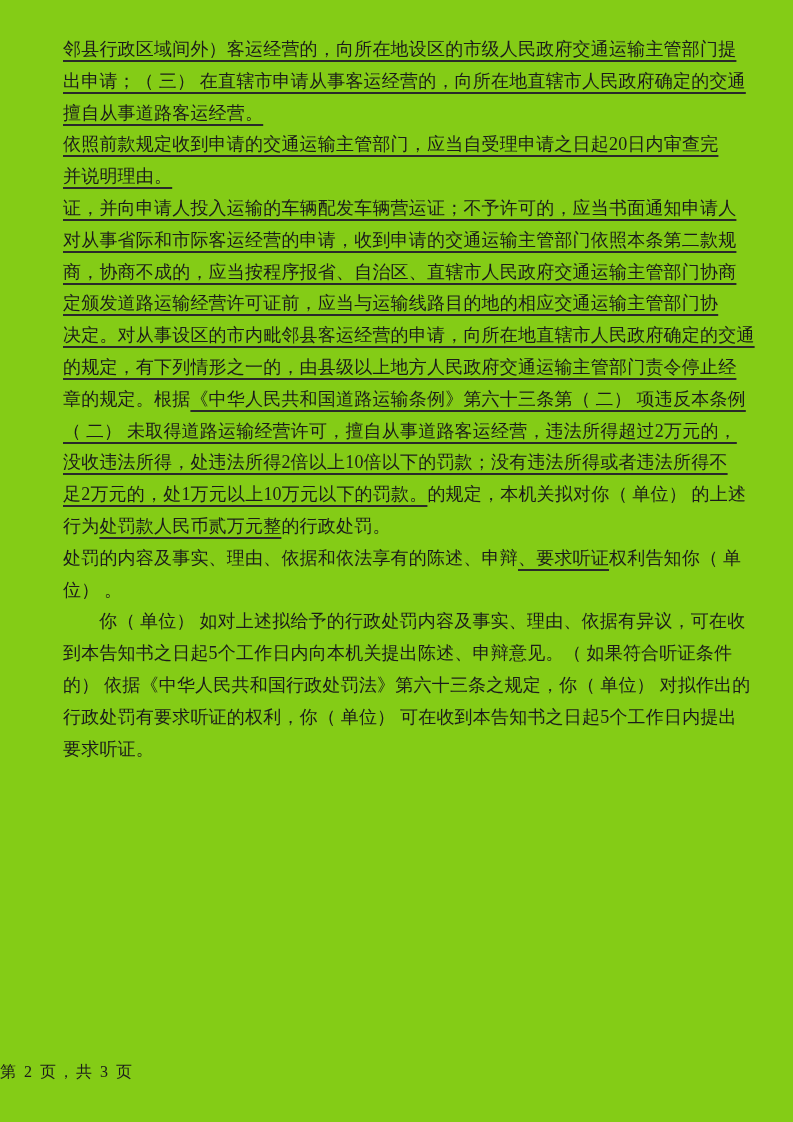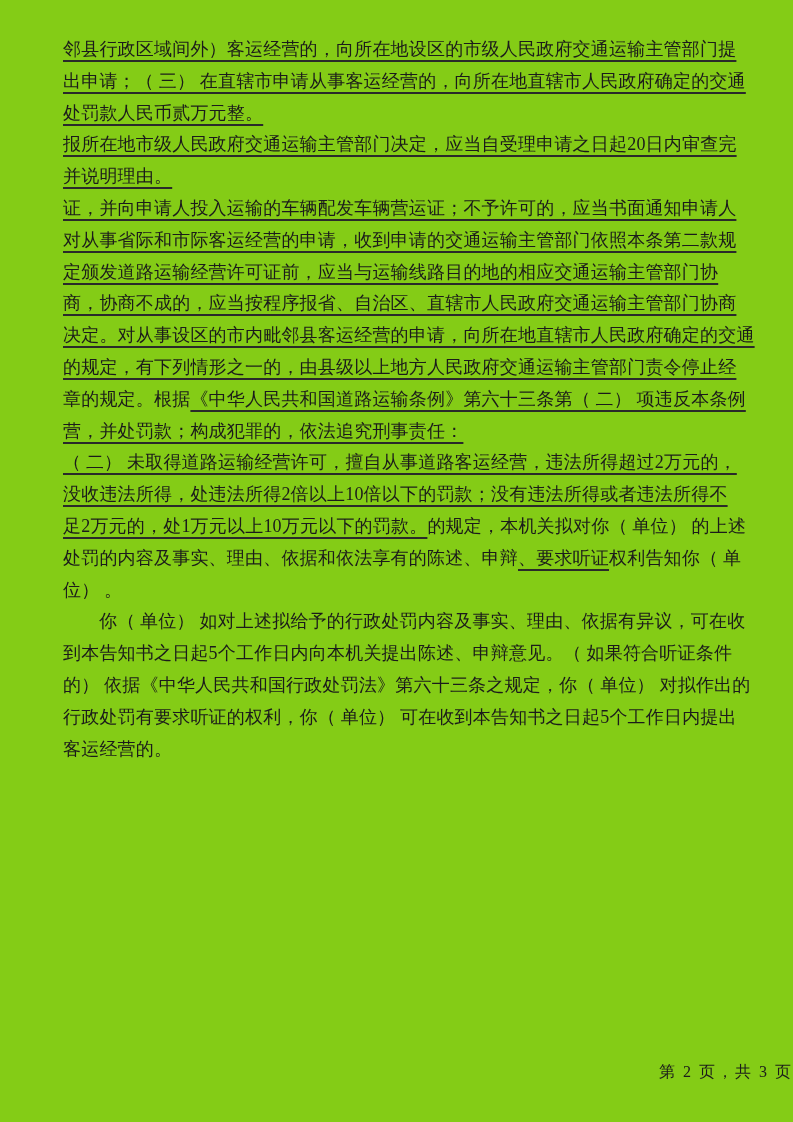--- a/index.html
+++ b/index.html
@@ -37,49 +37,49 @@
     text-decoration: underline;
     text-decoration-thickness: 1.6px;
     text-underline-offset: 5px;
     text-decoration-color: #2a2a2a;
   }
   .footer {
     position: absolute;
     left: 0;
     top: 1062px;
     width: 793px;
-    text-align: right;
+    text-align: left;
     font-size: 16px;
     letter-spacing: 2px;
     color: #1b1b1b;
   }
 </style>
 </head>
 <body>
 
 <div class="page">
   <div class="doc">
       <div class="line"><span class="u">邻县行政区域间外）客运经营的，向所在地设区的市级人民政府交通运输主管部门提</span></div>
       <div class="line"><span class="u">出申请；（ 三） 在直辖市申请从事客运经营的，向所在地直辖市人民政府确定的交通</span></div>
-      <div class="line"><span class="u">处罚款人民币贰万元整。</span></div>
-      <div class="line"><span class="u">报所在地市级人民政府交通运输主管部门决定，应当自受理申请之日起20日内审查完</span></div>
+      <div class="line"><span class="u">擅自从事道路客运经营。</span></div>
+      <div class="line"><span class="u">依照前款规定收到申请的交通运输主管部门，应当自受理申请之日起20日内审查完</span></div>
       <div class="line"><span class="u">并说明理由。</span></div>
       <div class="line"><span class="u">证，并向申请人投入运输的车辆配发车辆营运证；不予许可的，应当书面通知申请人</span></div>
       <div class="line"><span class="u">对从事省际和市际客运经营的申请，收到申请的交通运输主管部门依照本条第二款规</span></div>
+      <div class="line"><span class="u">商，协商不成的，应当按程序报省、自治区、直辖市人民政府交通运输主管部门协商</span></div>
       <div class="line"><span class="u">定颁发道路运输经营许可证前，应当与运输线路目的地的相应交通运输主管部门协</span></div>
-      <div class="line"><span class="u">商，协商不成的，应当按程序报省、自治区、直辖市人民政府交通运输主管部门协商</span></div>
       <div class="line"><span class="u">决定。对从事设区的市内毗邻县客运经营的申请，向所在地直辖市人民政府确定的交通</span></div>
       <div class="line"><span class="u">的规定，有下列情形之一的，由县级以上地方人民政府交通运输主管部门责令停止经</span></div>
       <div class="line"><span>章的规定。根据</span><span class="u">《中华人民共和国道路运输条例》第六十三条第（ 二） 项违反本条例</span></div>
-      <div class="line"><span class="u">营，并处罚款；构成犯罪的，依法追究刑事责任：</span></div>
       <div class="line"><span class="u">（ 二） 未取得道路运输经营许可，擅自从事道路客运经营，违法所得超过2万元的，</span></div>
       <div class="line"><span class="u">没收违法所得，处违法所得2倍以上10倍以下的罚款；没有违法所得或者违法所得不</span></div>
       <div class="line"><span class="u">足2万元的，处1万元以上10万元以下的罚款。</span><span>的规定，本机关拟对你（ 单位） 的上述</span></div>
+      <div class="line"><span>行为</span><span class="u">处罚款人民币贰万元整</span><span>的行政处罚。</span></div>
       <div class="line"><span>处罚的内容及事实、理由、依据和依法享有的陈述、申辩</span><span class="u">、要求听证</span><span>权利告知你（ 单</span></div>
       <div class="line"><span>位） 。</span></div>
       <div class="line indent"><span>你（ 单位） 如对上述拟给予的行政处罚内容及事实、理由、依据有异议，可在收</span></div>
       <div class="line"><span>到本告知书之日起5个工作日内向本机关提出陈述、申辩意见。（ 如果符合听证条件</span></div>
       <div class="line"><span>的） 依据《中华人民共和国行政处罚法》第六十三条之规定，你（ 单位） 对拟作出的</span></div>
       <div class="line"><span>行政处罚有要求听证的权利，你（ 单位） 可在收到本告知书之日起5个工作日内提出</span></div>
-      <div class="line"><span>客运经营的。</span></div>
+      <div class="line"><span>要求听证。</span></div>
     </div>
   <div class="footer">第 2 页，共 3 页</div>
 </div>
 
 </body></html>

